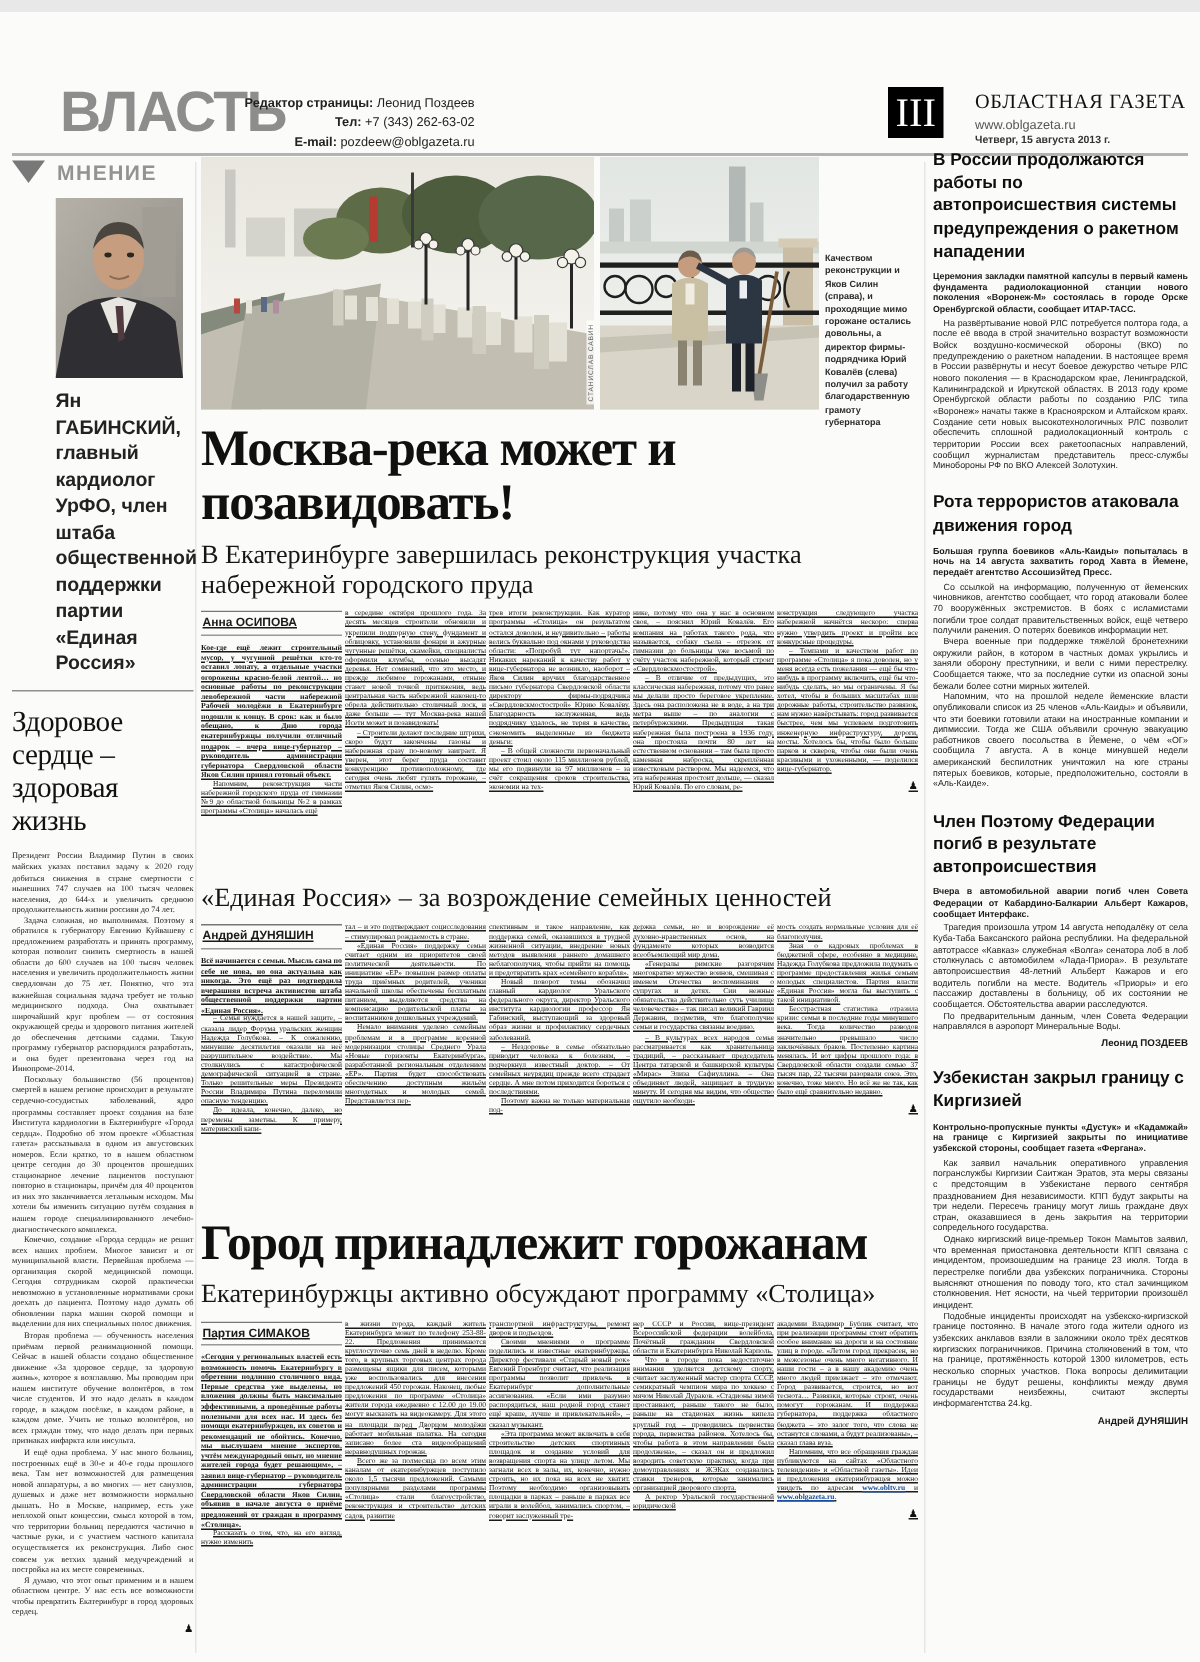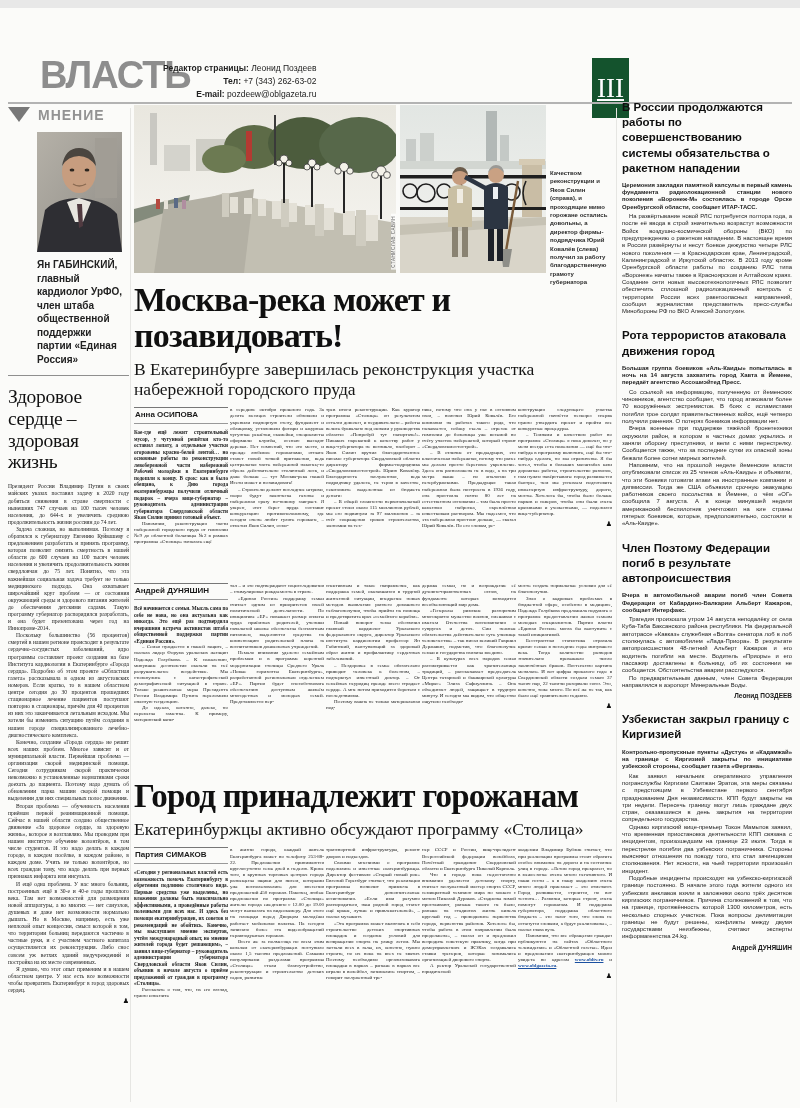--- a/index.html
+++ b/index.html
@@ -5,39 +5,39 @@
   html,body{margin:0;padding:0;background:#e8e8e8;}
   .page{position:relative;width:800px;height:1108px;background:#fbfbf9;margin:8px auto;overflow:hidden;
         font-family:"Liberation Serif",serif;color:#1a1a1a;}
   
   .hdr{position:absolute;left:40px;top:50px;width:752px;height:44px;}
   .masthead{position:absolute;left:0;top:-4px;font-family:"Liberation Sans",sans-serif;
             font-weight:bold;font-size:38px;letter-spacing:-1px;color:#8d8d8d;}
   .ed-info{position:absolute;left:123px;top:4px;font-family:"Liberation Sans",sans-serif;
            font-size:8.5px;line-height:1.5;color:#222;text-align:right;}
   .ed-info b{font-weight:bold;}
-  .pagenum{position:absolute;left:552px;top:0;width:37px;height:60px;background:#14532d;
+  .pagenum{position:absolute;left:552px;top:0;width:37px;height:34px;background:#000000;
            color:#fff;font-family:"Liberation Serif",serif;font-size:27px;display:flex;
-           align-items:center;justify-content:center;text-decoration:underline;}
+           align-items:center;justify-content:center;}
   .brand{position:absolute;left:610px;top:2px;width:142px;}
   .brand .pname{font-family:"Liberation Serif",serif;font-size:13.5px;letter-spacing:.5px;color:#111;}
   .brand .site{font-family:"Liberation Sans",sans-serif;font-size:8.5px;color:#555;margin-top:2px;}
   .brand .date{font-family:"Liberation Sans",sans-serif;font-size:7px;font-weight:bold;color:#333;margin-top:2px;}
   .hdr-rule{position:absolute;left:8px;top:94px;width:784px;height:2px;background:#b3b3b3;}
   .vsep{position:absolute;top:100px;bottom:14px;width:1px;background:#e6e6e3;}
   
   .opinion{position:absolute;left:8px;top:99px;width:121px;}
   .op-tab{display:flex;height:16px;margin-bottom:9px;}
   .tri{width:0;height:0;border-left:11px solid transparent;border-right:11px solid transparent;
        border-top:15px solid #787878;margin-right:8px;}
   .op-tab span{font-family:"Liberation Sans",sans-serif;font-weight:bold;font-size:14px;
                letter-spacing:1px;color:#939393;}
   .portrait{margin-left:29px;width:85px;height:120px;}
   .op-caption{margin-left:29px;margin-top:6px;font-family:"Liberation Sans",sans-serif;
-              font-weight:bold;font-size:10px;line-height:1.35;color:#222;width:92px;}
+              font-weight:bold;font-size:13px;line-height:1.35;color:#222;width:92px;}
   .op-rule{border-top:1px solid #8f8f8f;margin:9px 0 10px;}
   .op-title{font-family:"Liberation Serif",serif;font-weight:400;font-size:19.5px;
             line-height:1.12;letter-spacing:-.3px;margin:0 0 10px;color:#111;}
   .op-body{font-size:5.6px;line-height:1.27;text-align:justify;}
   .op-body p{margin:0;text-indent:8px;}
   .op-body p:first-child{text-indent:0;}
   .endmark{font-family:"DejaVu Sans",sans-serif;font-size:7px;text-align:right;margin-top:3px;color:#111;}
   
   .center{position:absolute;left:134px;top:97px;width:478px;}
   .photo-row{display:flex;gap:4px;height:168px;}
@@ -46,21 +46,21 @@
   .ph svg{display:block;width:100%;height:100%;}
   .credit{position:absolute;right:0;bottom:3px;writing-mode:vertical-rl;transform:rotate(180deg);
           font-family:"Liberation Sans",sans-serif;font-size:4.5px;letter-spacing:.5px;color:#666;
           background:rgba(255,255,255,.75);padding:2px 0;}
   .photo-caption{width:62px;padding-top:64px;font-family:"Liberation Sans",sans-serif;
                  font-weight:bold;font-size:6px;line-height:1.4;color:#2b2b2b;}
   .headline{font-family:"Liberation Serif",serif;font-weight:700;font-size:34px;line-height:1.06;
             letter-spacing:-.8px;margin:9px 0 0;color:#101010;}
   .headline.single{font-size:33px;margin-top:10px;}
   .subhead{font-family:"Liberation Serif",serif;font-size:17.5px;line-height:1.15;margin:5px 0 8px;color:#161616;}
-  .cols{display:flex;gap:2px;}
+  .cols{display:flex;gap:2px;text-decoration:underline;}
   .col{flex:1 1 0;overflow:hidden;font-size:5px;line-height:1.22;text-align:justify;}
   .a1 .col{height:176px;} .a2 .col{height:186px;} .a3 .col{height:206px;}
   .byline{font-family:"Liberation Sans",sans-serif;font-weight:bold;font-size:8px;
           border-top:1px solid #777;border-bottom:1px solid #999;padding:2px 1px 3px;margin:0 0 5px;}
   .lead{font-weight:bold;font-size:5.2px;line-height:1.26;margin:0;}
   .flow p{margin:0;text-indent:8px;}
   .col.cont .flow p:first-child{text-indent:0;}
   .lnk{color:#1a4fa0;font-weight:bold;text-decoration:underline;cursor:pointer;}
   
   .right{position:absolute;left:622px;top:92px;width:170px;font-family:"Liberation Sans",sans-serif;}
@@ -77,20 +77,25 @@
 <div class="page">
 
   <div class="hdr">
     <div class="masthead">ВЛАСТЬ</div>
     <div class="ed-info">
       <div><b>Редактор страницы:</b> <span>Леонид Поздеев</span></div>
       <div><b>Тел:</b> <span>+7 (343) 262-63-02</span></div>
       <div><b>E-mail:</b> <span>pozdeew@oblgazeta.ru</span></div>
     </div>
     <div class="pagenum">III</div>
+    <div class="brand">
+      <div class="pname">ОБЛАСТНАЯ ГАЗЕТА</div>
+      <div class="site">www.oblgazeta.ru</div>
+      <div class="date">Четверг, 15 августа 2013 г.</div>
+    </div>
   </div>
   <div class="hdr-rule"></div>
   <div class="vsep" style="left:130px"></div>
   <div class="vsep" style="left:616px"></div>
 
   <aside class="opinion">
     <div class="op-tab">
       <span class="tri"></span>
       <span>МНЕНИЕ</span>
     </div>
@@ -284,20 +289,21 @@
           <div class="flow">
               <p>конструкция следующего участка набережной начнётся нескоро: сперва нужно утвердить проект и пройти все конкурсные процедуры.</p>
               <p>– Темпами и качеством работ по программе «Столица» я пока доволен, но у меня всегда есть пожелания — ещё бы что-нибудь в программу включить, ещё бы что-нибудь сделать, но мы ограничены. Я бы хотел, чтобы в больших масштабах шли дорожные работы, строительство развязок, нам нужно навёрстывать: город развивается быстрее, чем мы успеваем подготовить инженерную инфраструктуру, дороги, мосты. Хотелось бы, чтобы было больше парков и скверов, чтобы они были очень красивыми и ухоженными, — поделился вице-губернатор.</p>
             </div>
           <div class="endmark">♟</div>
         </div>
       </div>
     </section>
 
     <section class="a2">
+      <div class="subhead">«Единая Россия» – за возрождение семейных ценностей</div>
       <div class="cols">
         <div class="col">
           <div class="byline">Андрей ДУНЯШИН</div>
           <p class="lead">Всё начинается с семьи. Мысль сама по себе не нова, но она актуальна как никогда. Это ещё раз подтвердила вчерашняя встреча активистов штаба общественной поддержки партии «Единая Россия».</p>
           <div class="flow">
               <p>– Семья нуждается в нашей защите, – сказала лидер Форума уральских женщин Надежда Голубкова. – К сожалению, минувшие десятилетия оказали на неё разрушительное воздействие. Мы столкнулись с катастрофической демографической ситуацией в стране. Только решительные меры Президента России Владимира Путина переломили опасную тенденцию.</p>
               <p>До идеала, конечно, далеко, но перемены заметны. К примеру, материнский капи-</p>
             </div>
         </div>
         <div class="col cont">
@@ -370,21 +376,21 @@
             </div>
           <p style="margin:0;text-indent:8px"><span>Напомним, что все обращения граждан публикуются на сайтах «Областного телевидения» и «Областной газеты». Идеи и предложения екатеринбуржцев можно увидеть по адресам </span><span class="lnk">www.obltv.ru</span><span> и </span><span class="lnk">www.oblgazeta.ru</span><span>.</span></p>
           <div class="endmark">♟</div>
         </div>
       </div>
     </section>
   </main>
 
   <aside class="right">
     <section class="news-item">
-      <h3 class="news-title">В России продолжаются работы по совершенствованию системы обязательства о ракетном нападении</h3>
+      <h3 class="news-title">В России продолжаются работы по автопроисшествия системы предупреждения о ракетном нападении</h3>
       <div class="news-lead">Церемония закладки памятной капсулы в первый камень фундамента радиолокационной станции нового поколения «Воронеж-М» состоялась в городе Орске Оренбургской области, сообщает ИТАР-ТАСС.</div>
       <div class="news-body">
           <p>На развёртывание новой РЛС потребуется полтора года, а после её ввода в строй значительно возрастут возможности Войск воздушно-космической обороны (ВКО) по предупреждению о ракетном нападении. В настоящее время в России развёрнуты и несут боевое дежурство четыре РЛС нового поколения — в Краснодарском крае, Ленинградской, Калининградской и Иркутской областях. В 2013 году кроме Оренбургской области работы по созданию РЛС типа «Воронеж» начаты также в Красноярском и Алтайском краях. Создание сети новых высокотехнологичных РЛС позволит обеспечить сплошной радиолокационный контроль с территории России всех ракетоопасных направлений, сообщил журналистам представитель пресс-службы Минобороны РФ по ВКО Алексей Золотухин.</p>
         </div>
     </section>
     <section class="news-item">
       <h3 class="news-title">Рота террористов атаковала движения город</h3>
       <div class="news-lead">Большая группа боевиков «Аль-Каиды» попыталась в ночь на 14 августа захватить город Хавта в Йемене, передаёт агентство Ассошиэйтед Пресс.</div>
       <div class="news-body">
           <p>Со ссылкой на информацию, полученную от йеменских чиновников, агентство сообщает, что город атаковали более 70 вооружённых экстремистов. В боях с исламистами погибли трое солдат правительственных войск, ещё четверо получили ранения. О потерях боевиков информации нет.</p>

